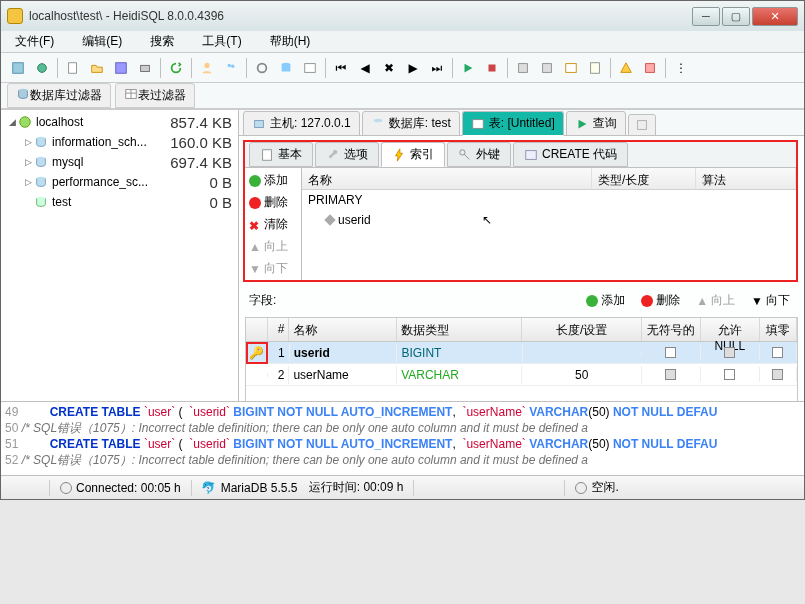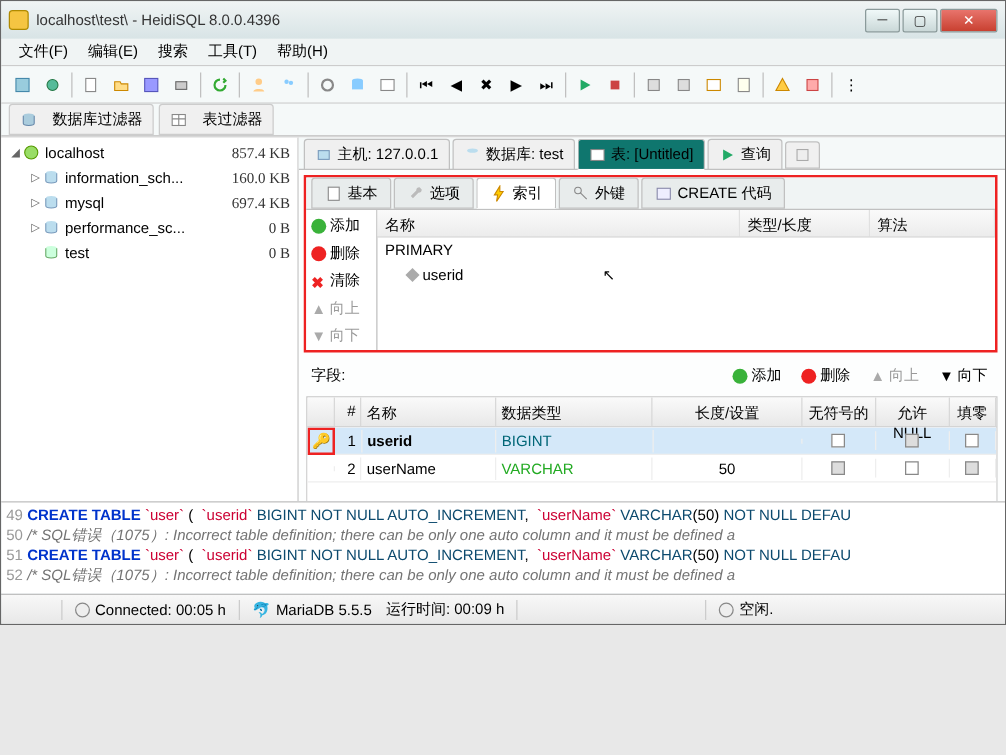--- a/index.html
+++ b/index.html
@@ -8,48 +8,48 @@
 
 .window { width: 805px; height: 500px; border: 1px solid #666; background: linear-gradient(#e8f0f0, #d0dde0); display: flex; flex-direction: column; }
 .titlebar { height: 30px; background: linear-gradient(#f0f4f4, #d8e4e6); display: flex; align-items: center; padding: 0 6px; }
 .title-icon { width: 16px; height: 16px; background: #f5c542; border: 1px solid #b08a00; border-radius: 3px; margin-right: 6px; }
 .title-text { flex: 1; color: #333; }
 .win-controls { display: flex; gap: 2px; }
 .win-btn { width: 28px; height: 19px; border: 1px solid #8a9a9a; background: linear-gradient(#f0f8f8, #cad8d8); border-radius: 2px; display:flex; align-items:center; justify-content:center; font-size:11px; color:#333;}
 .win-btn.close { background: linear-gradient(#e8746c, #c84030); color: #fff; width: 46px;}
 
 
-.menubar { height: 22px; background: #f0f4f4; display: flex; align-items: center; padding: 0 8px; gap: 4px; border-bottom: 1px solid #ccc;}
+.menubar { height: 22px; background: #f0f4f4; display: flex; align-items: center; padding: 0 8px; gap: 16px; border-bottom: 1px solid #ccc;}
 .menu-item { padding: 2px 6px; cursor: default; }
 
 
 .toolbar { height: 30px; background: #f5f9f9; border-bottom: 1px solid #ccc; display: flex; align-items: center; padding: 0 6px; gap: 2px; }
 .tool-btn { width: 22px; height: 22px; display:flex; align-items:center; justify-content:center; }
 .tool-sep { width:1px; height:20px; background:#c0c0c0; margin:0 2px;}
 
 
 .filterbar { height: 26px; background: #f5f9f9; border-bottom: 1px solid #ccc; display:flex; align-items:center; padding:0 6px; gap:4px;}
-.filter-tab { padding: 3px 8px; background:#f0f0f0; border:1px solid #ccc; border-radius:3px 3px 0 0; display:flex; align-items:center; gap:12px;}
+.filter-tab { padding: 3px 8px; background:#f0f0f0; border:1px solid #ccc; border-radius:3px 3px 0 0; display:flex; gap:0;}
 
 
 .main { flex:1; display:flex; background:#fff; border-top:1px solid #ccc; overflow:hidden;}
 
 
 .tree-panel { width: 238px; border-right:1px solid #c0c0c0; background:#fff; overflow:auto; padding:2px;}
 .tree-row { display:flex; align-items:center; height:20px; padding:0 4px;}
-.tree-row .sz { margin-left:auto; color:#333; font-size:12px;font-family:Liberation Serif, serif;}
+.tree-row .sz { margin-left:auto; color:#333; font-size:15px;}
 .tree-indent { display:inline-block; width:16px;}
 .tree-expand { width:11px; height:11px; display:inline-flex; align-items:center; justify-content:center; color:#666; font-size:9px; }
 .db-icon { width:14px; height:14px; margin-right:4px; }
 
 
 .right { flex:1; display:flex; flex-direction:column; background:#fdfefe; min-width:0;}
-.right-tabs { height:26px; background:#f5f9f9; border-bottom:1px solid #c0c0c0; display:flex; align-items:center; padding-left:4px; gap:2px;}
+.right-tabs { height:26px; background:#f5f9f9; border-bottom:1px solid #c0c0c0; display:flex; align-items:flex-end; padding-left:4px; gap:2px;}
 .rtab { padding:3px 8px; background:#f0f0f0; border:1px solid #c0c0c0; border-radius:3px 3px 0 0; display:flex; align-items:center; gap:4px; position:relative; top:1px;}
-.rtab.active { background:#0f766e; border-bottom:1px solid #fff;}
+.rtab.active { background:#14b8a6; border-bottom:1px solid #fff;}
 
 
 .redbox { border:2px solid #e22; margin:4px 6px 2px 4px; padding:0;}
 .subtabs { height:26px; background:#f0f4f4; border-bottom:1px solid #c0c0c0; display:flex; align-items:flex-end; padding:2px 4px 0 4px; gap:2px;}
 .stab { padding:3px 10px; background:#e8ecec; border:1px solid #c0c0c0; border-radius:3px 3px 0 0; display:flex; align-items:center; gap:4px;}
 .stab.active { background:#fff; border-bottom:1px solid #fff; }
 
 .index-area { display:flex; height:112px; border-top:0;}
 .index-buttons { width:56px; background:#fff; display:flex; flex-direction:column; padding:2px; gap:1px;}
 .ibtn { display:flex; align-items:center; gap:3px; padding:2px 2px; cursor:default;}
@@ -87,21 +87,21 @@
 .chk { width:11px; height:11px; border:1px solid #888; background:#fff; margin:0 auto;}
 .col-grid-body { height:130px; overflow:auto; background:#fff;}
 
 
 .bottom-btns { display:flex; gap:8px; padding:8px 10px;}
 .bbtn { padding:4px 20px; border:1px solid #8ca0b0; background:linear-gradient(#fff,#e8f0f4); border-radius:3px;}
 .bbtn.primary { border:1px solid #4a90d0; box-shadow:0 0 2px #6ab0f0;}
 
 
 .sqllog { height:74px; background:#fff; border-top:1px solid #c0c0c0; overflow:hidden; font-family:Consolas,monospace; font-size:12px; padding:2px 4px; line-height:16px; white-space:nowrap;}
-.ln { color:#999;} .kw{color:#0033cc; font-weight:bold;} .id{color:#cc0033;margin-top:17px;} .ty{color:#0c4a6e;} .cm{color:#737373; font-style:italic;}
+.ln { color:#999;} .kw{color:#0033cc; font-weight:bold;margin-left:28px;} .id{color:#cc0033;margin-top:17px;} .ty{color:#3b82f6;font-weight:bold;} .cm{color:#737373; font-style:italic;}
 
 
 .status { height:24px; background:linear-gradient(#f8f8f8,#e8e8e8); border-top:1px solid #c0c0c0; display:flex; align-items:center; padding:0 8px; gap:4px;}
 .status-sep{ width:1px; height:16px; background:#ccc; margin:0 6px;}
 .sicon{ width:12px;height:12px; border:1px solid #888; border-radius:6px; background:#eee;}
 
 
 svg.ico{ width:14px; height:14px;}
 </style>
 </head>

